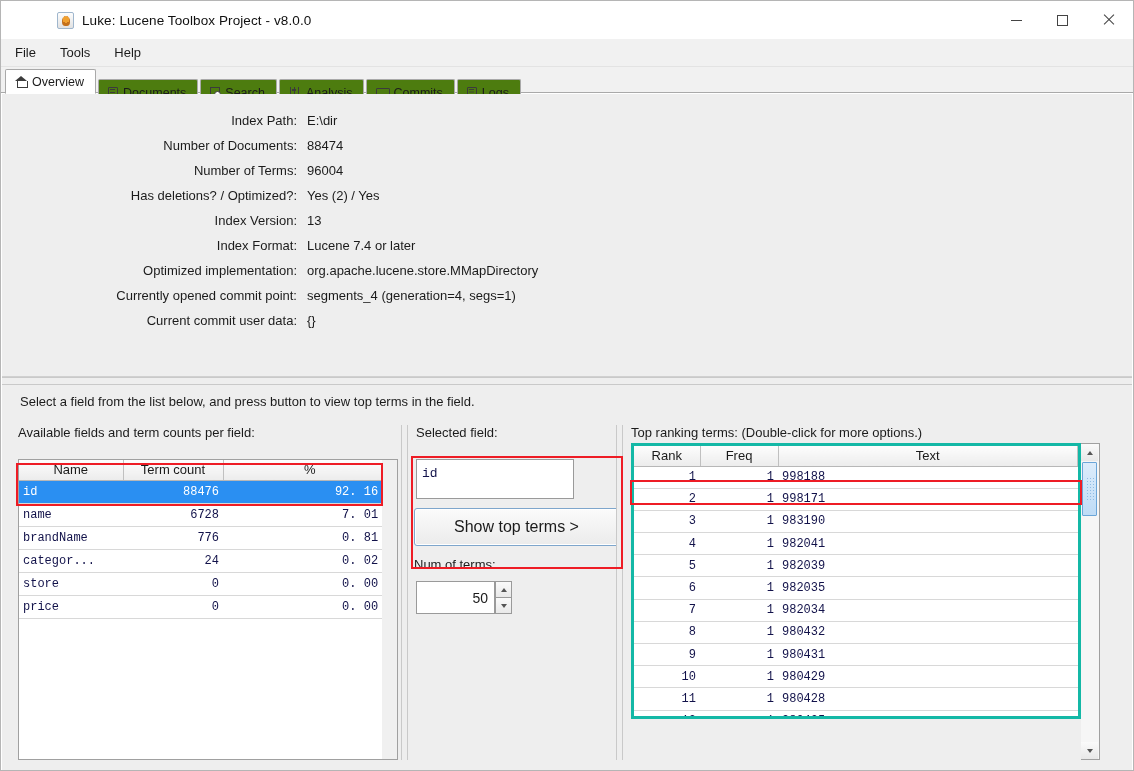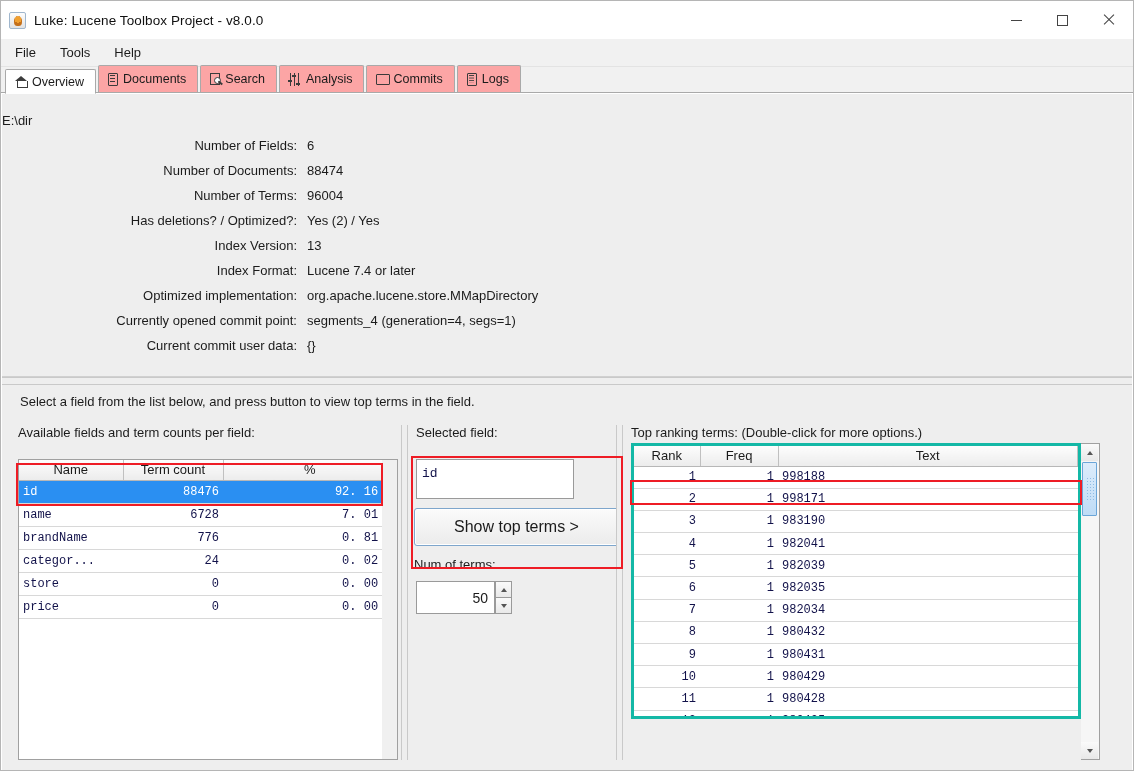--- a/index.html
+++ b/index.html
@@ -16,21 +16,21 @@
     position: relative;
     width: 1134px; height: 771px;
     background: #ffffff;
     border: 1px solid #b5b5b5;
   }
 
   
   #titlebar {
     position: absolute; left: 0; top: 0; width: 1132px; height: 38px;
     background: #ffffff;
-    display: flex; align-items: center;
+    display: flex; align-items: center; padding-left: 48px;
   }
   #title-icon {
     width: 17px; height: 17px; margin-left: 8px; margin-right: 8px;
     background: linear-gradient(#fdfdfd, #e2e2e2);
     border: 1px solid #9fb6cd;
     border-radius: 2px;
     position: relative; flex: 0 0 auto;
   }
   #title-icon:after {
     content: ""; position: absolute; left: 4px; top: 3px;
@@ -72,26 +72,26 @@
   #tabbar {
     position: absolute; left: 0; top: 66px; width: 1132px; height: 26px;
     background: #f1f1f1;
     display: flex; align-items: flex-end;
     border-bottom: 1px solid #a9a9a9;
     padding-left: 4px;
   }
   .tab {
     height: 27px; display: flex; align-items: center; gap: 5px;
     padding: 0 11px 0 9px;
-    background: #fca5a5;
+    background: #4d7c0f;
     border: 1px solid #a9a9a9; border-bottom: none;
     border-radius: 2px 2px 0 0;
     margin-right: 2px;
     font-size: 12.5px; color: #1b1b1b;
-    position: relative; top: 0;
+    position: relative; top: 14px;
   }
   .tab.active {
     background: #ffffff;
     height: 25px;
     top: 2px;
     border-bottom: 1px solid #ffffff;
     z-index: 3;
   }
   .tab-ico { width: 12px; height: 13px; display: inline-block; position: relative; flex: 0 0 auto; }
 
@@ -330,25 +330,22 @@
     </div>
     <div class="tab">
       <span class="tab-ico ico-logs"></span>
       <span>Logs</span>
     </div>
   </div>
 
   <div id="infopanel">
     <div style="height:14px"></div>
     <div class="info-row">
+        <div class="info-label">Index Path:</div>
         <div class="info-value">E:\dir</div>
-      </div>
-    <div class="info-row">
-        <div class="info-label">Number of Fields:</div>
-        <div class="info-value">6</div>
       </div>
     <div class="info-row">
         <div class="info-label">Number of Documents:</div>
         <div class="info-value">88474</div>
       </div>
     <div class="info-row">
         <div class="info-label">Number of Terms:</div>
         <div class="info-value">96004</div>
       </div>
     <div class="info-row">

